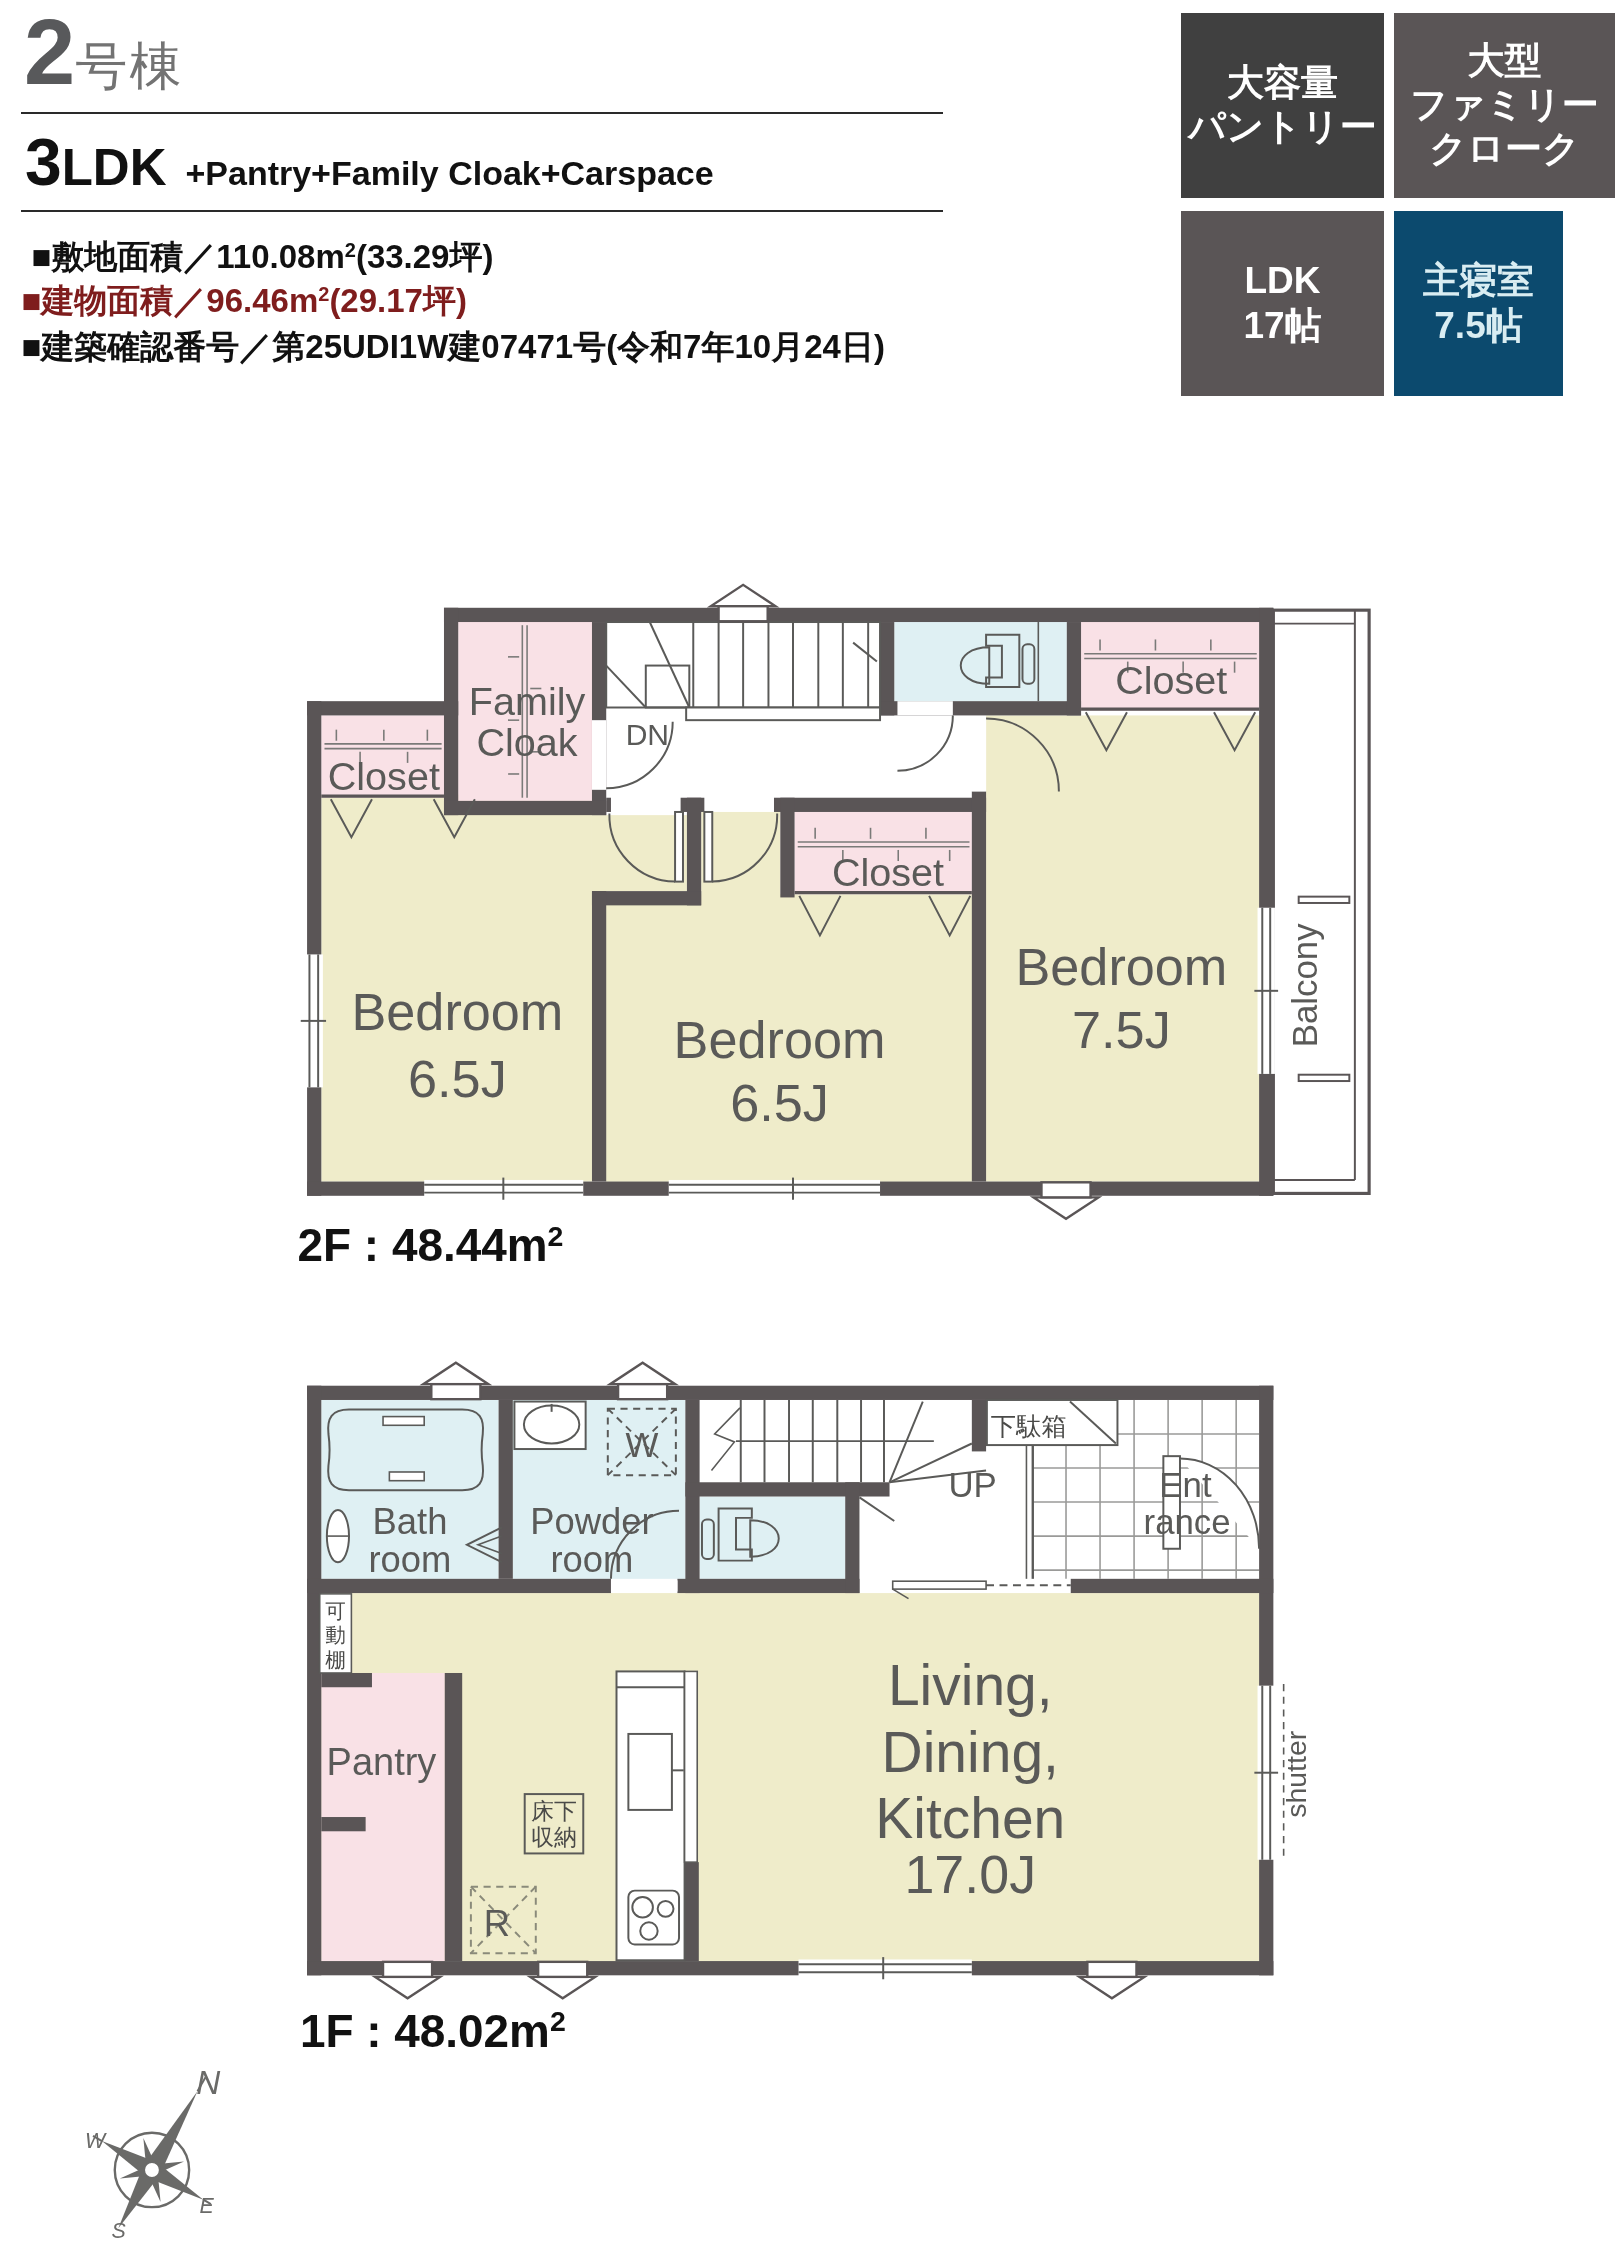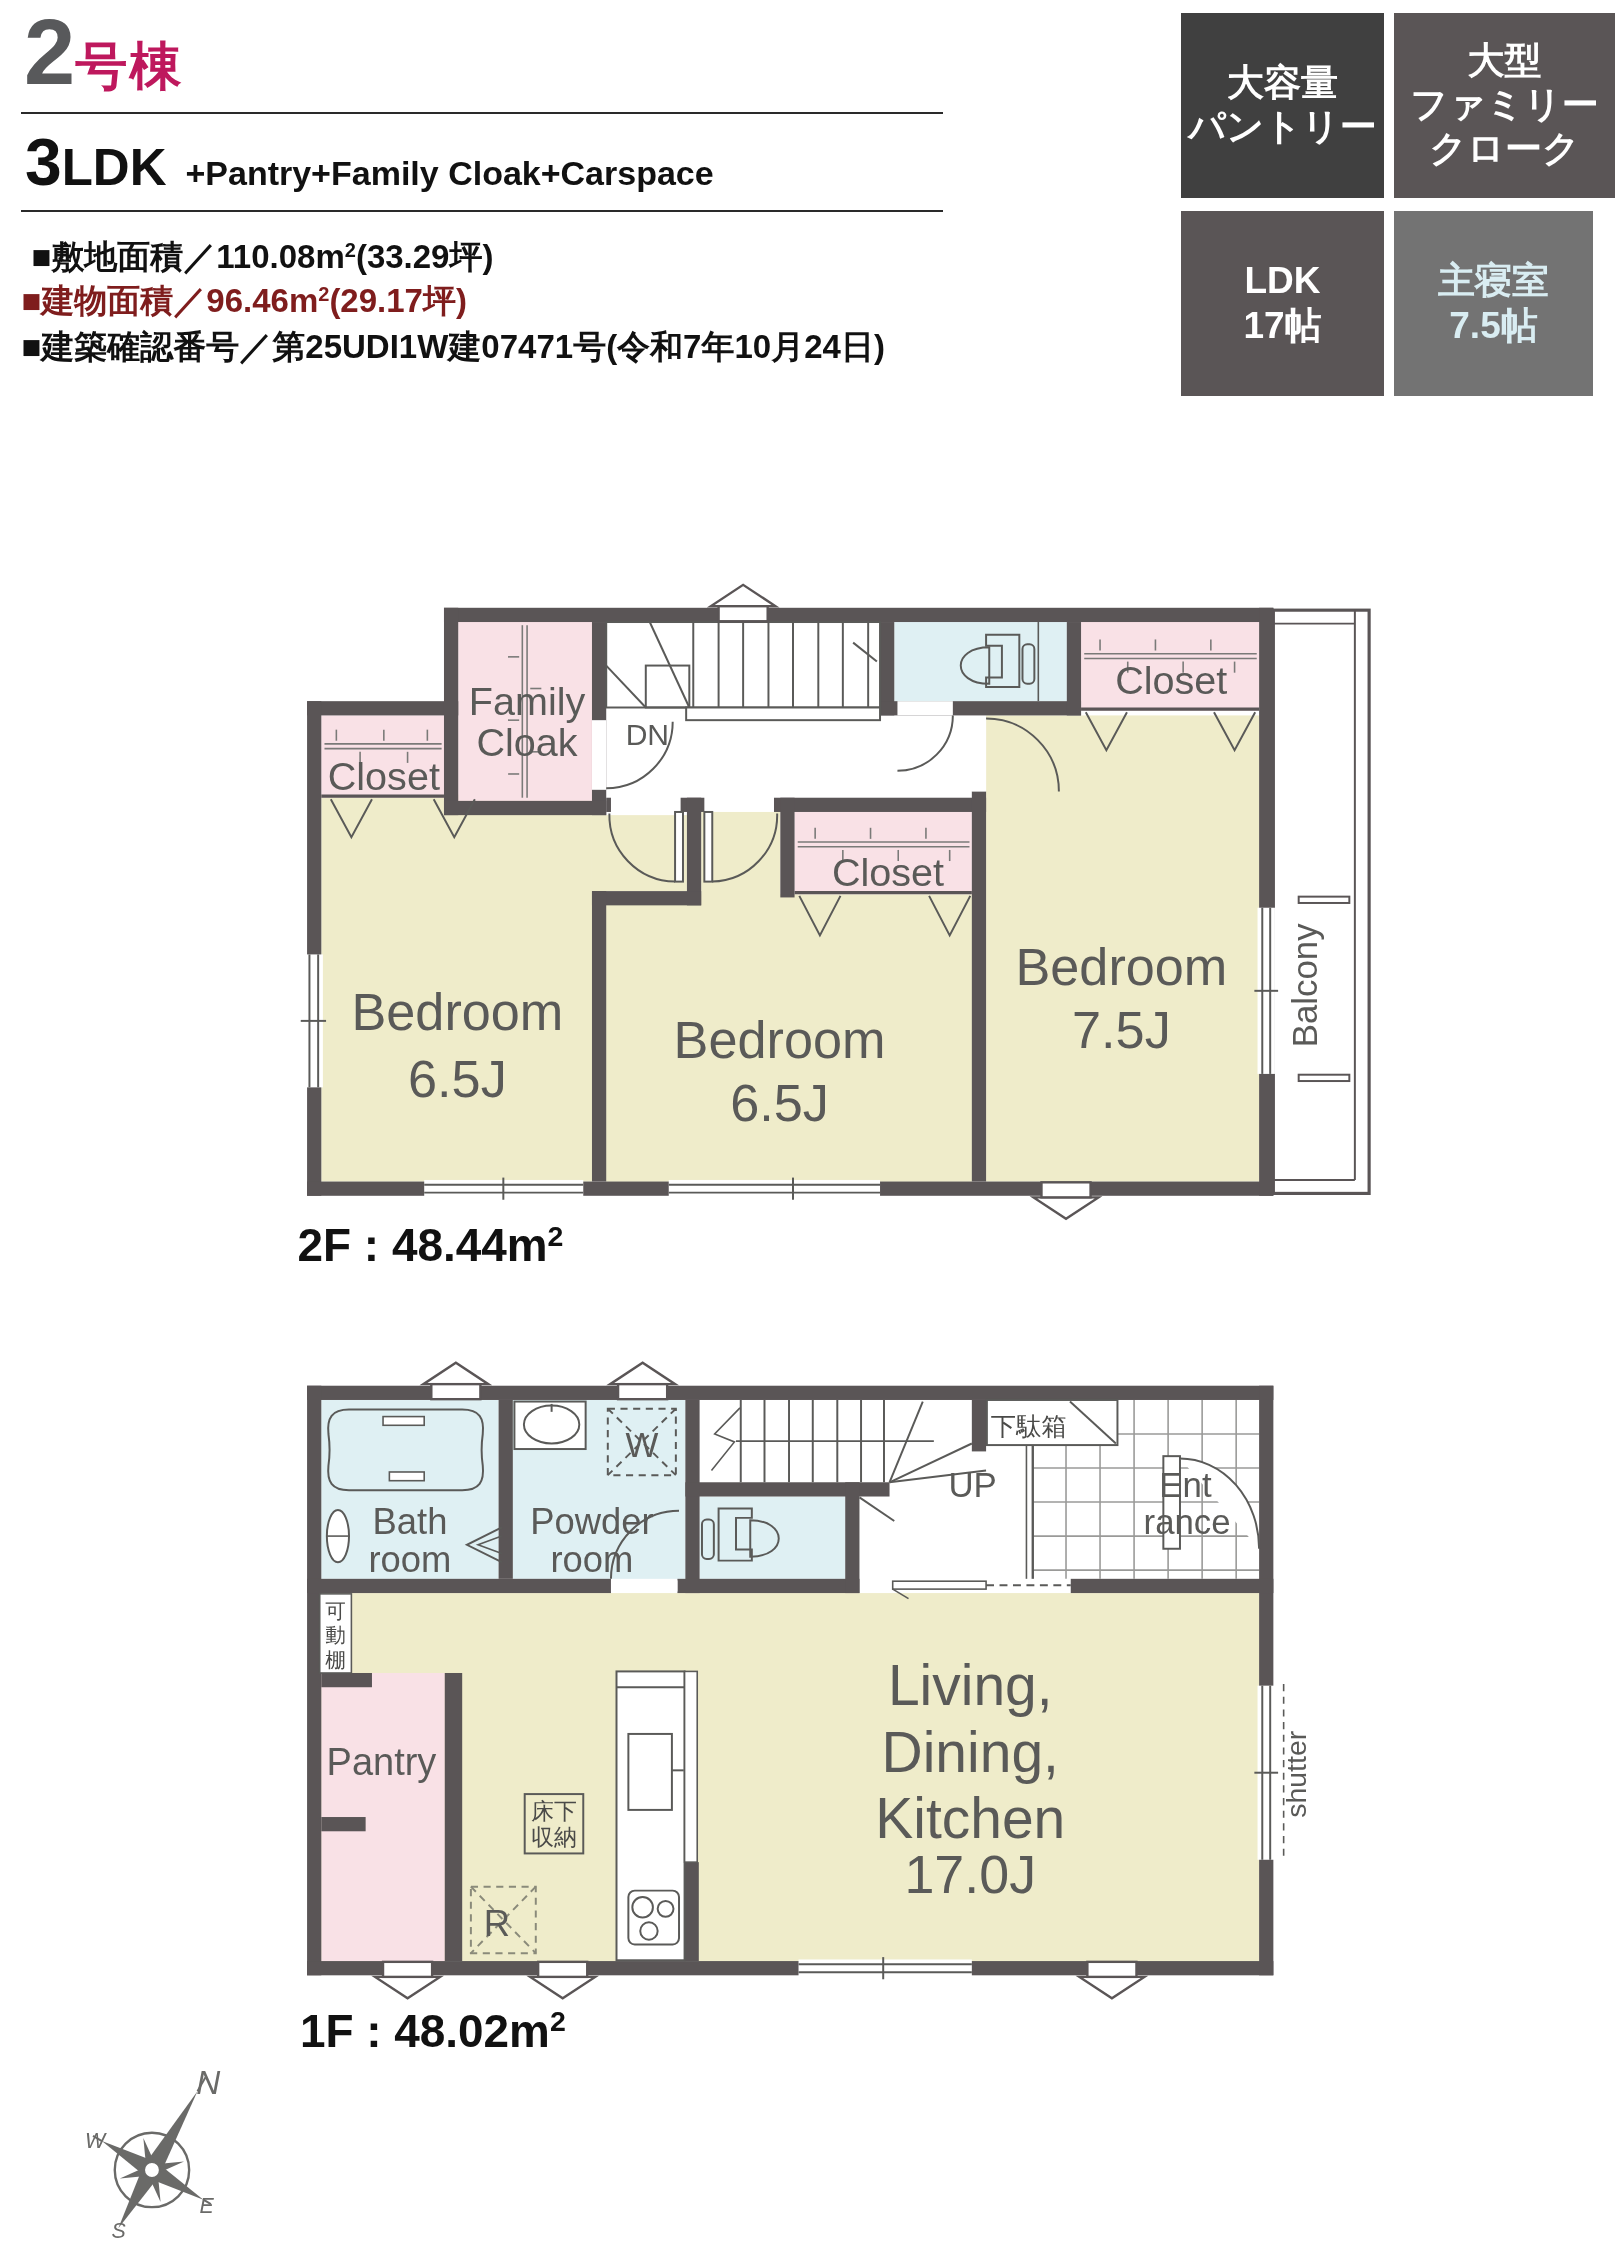--- a/index.html
+++ b/index.html
@@ -5,21 +5,21 @@
 html,body{margin:0;padding:0;background:#fff;}
 body{width:1620px;height:2261px;position:relative;font-family:"Liberation Sans",sans-serif;overflow:hidden;}
 .abs{position:absolute;}
 .chip{position:absolute;display:flex;align-items:center;justify-content:center;text-align:center;font-weight:bold;line-height:1.2;}
 svg text{font-family:"Liberation Sans",sans-serif;}
 </style>
 </head>
 <body>
 
 <div class="abs" style="left:24px;top:0px;">
-<span style="font-size:92px;color:#58595b;font-weight:bold;">2</span><span style="font-size:52px;color:#be185d;font-weight:bold;letter-spacing:2.4px;">号棟</span>
+<span style="font-size:92px;color:#58595b;font-weight:bold;">2</span><span style="font-size:52px;color:#737373;font-weight:normal;letter-spacing:2.4px;">号棟</span>
 </div>
 
 <div class="abs" style="left:21.4px;top:112px;width:922px;height:2.4px;background:#2a2a2a;"></div>
 
 <div class="abs" style="left:25px;top:124px;width:950px;">
 <span style="font-size:66px;color:#111;font-weight:bold;">3</span><span style="font-size:51px;color:#111;font-weight:bold;">LDK</span><span style="font-size:34px;color:#111;font-weight:bold;margin-top:44px;">&nbsp;&nbsp;+Pantry+Family Cloak+Carspace</span>
 </div>
 
 <div class="abs" style="left:21.4px;top:210px;width:922px;height:2.4px;background:#2a2a2a;"></div>
 
@@ -28,21 +28,21 @@
 <div class="abs" style="left:21.4px;top:279px;font-size:33px;color:#7f1d1d;font-weight:bold;">■建物面積／96.46m<span style="font-size:20px;vertical-align:11px;">2</span>(29.17坪)</div>
 
 <div class="abs" style="left:21.4px;top:325px;font-size:33px;color:#111;font-weight:bold;">■建築確認番号／第25UDI1W建07471号(令和7年10月24日)</div>
 
 <div class="chip" style="left:1181px;top:12.7px;width:203px;height:185px;background:#404040;color:#fff;font-size:37px;">大容量<br>パントリー</div>
 
 <div class="chip" style="left:1394px;top:12.7px;width:221px;height:185px;background:#5a5556;color:#fff;font-size:37px;">大型<br>ファミリー<br>クローク</div>
 
 <div class="chip" style="left:1181px;top:211px;width:203px;height:185px;background:#5a5556;color:#fff;font-size:37px;">LDK<br>17帖</div>
 
-<div class="chip" style="left:1394px;top:211px;width:199px;height:185px;background:#737373;color:#d9edf2;font-size:37px;">主寝室<br>7.5帖</div>
+<div class="chip" style="left:1394px;top:211px;width:169px;height:185px;background:#0c4a6e;color:#d9edf2;font-size:37px;">主寝室<br>7.5帖</div>
 
 <svg class="abs" style="left:0;top:0;" width="1620" height="2261" viewBox="0 0 2047 2857">
 <defs>
 <g id="pentup">
   <path d="M -41 0 L 41 0 L 0 -27 Z" fill="#fff" stroke="#5a5556" stroke-width="3"></path>
   <rect x="-31" y="0" width="62" height="19" fill="#fff" stroke="#5a5556" stroke-width="3"></rect>
 </g>
 </defs>
 
 <g id="plan2f">

